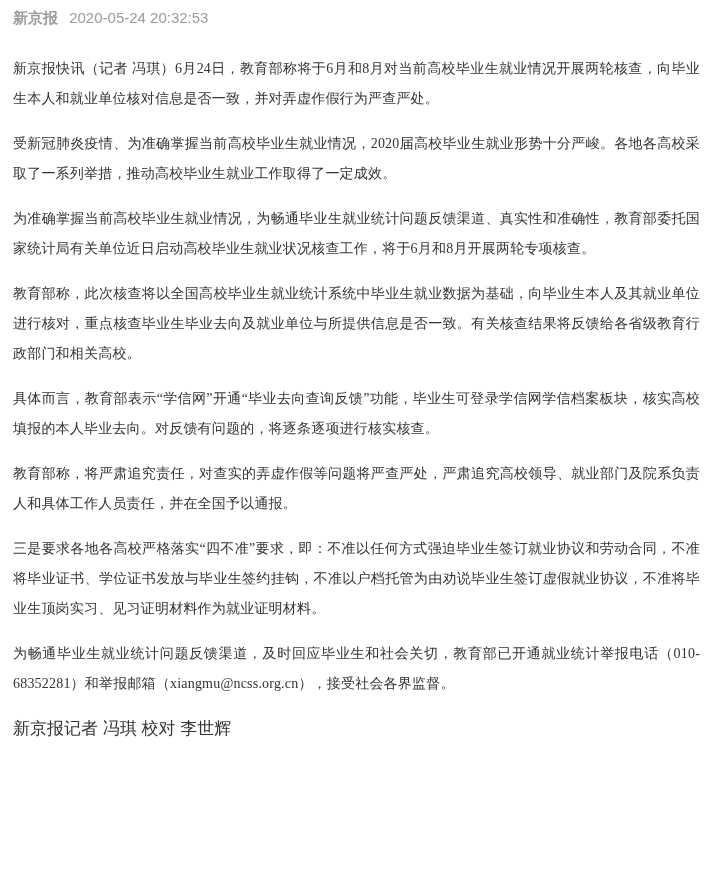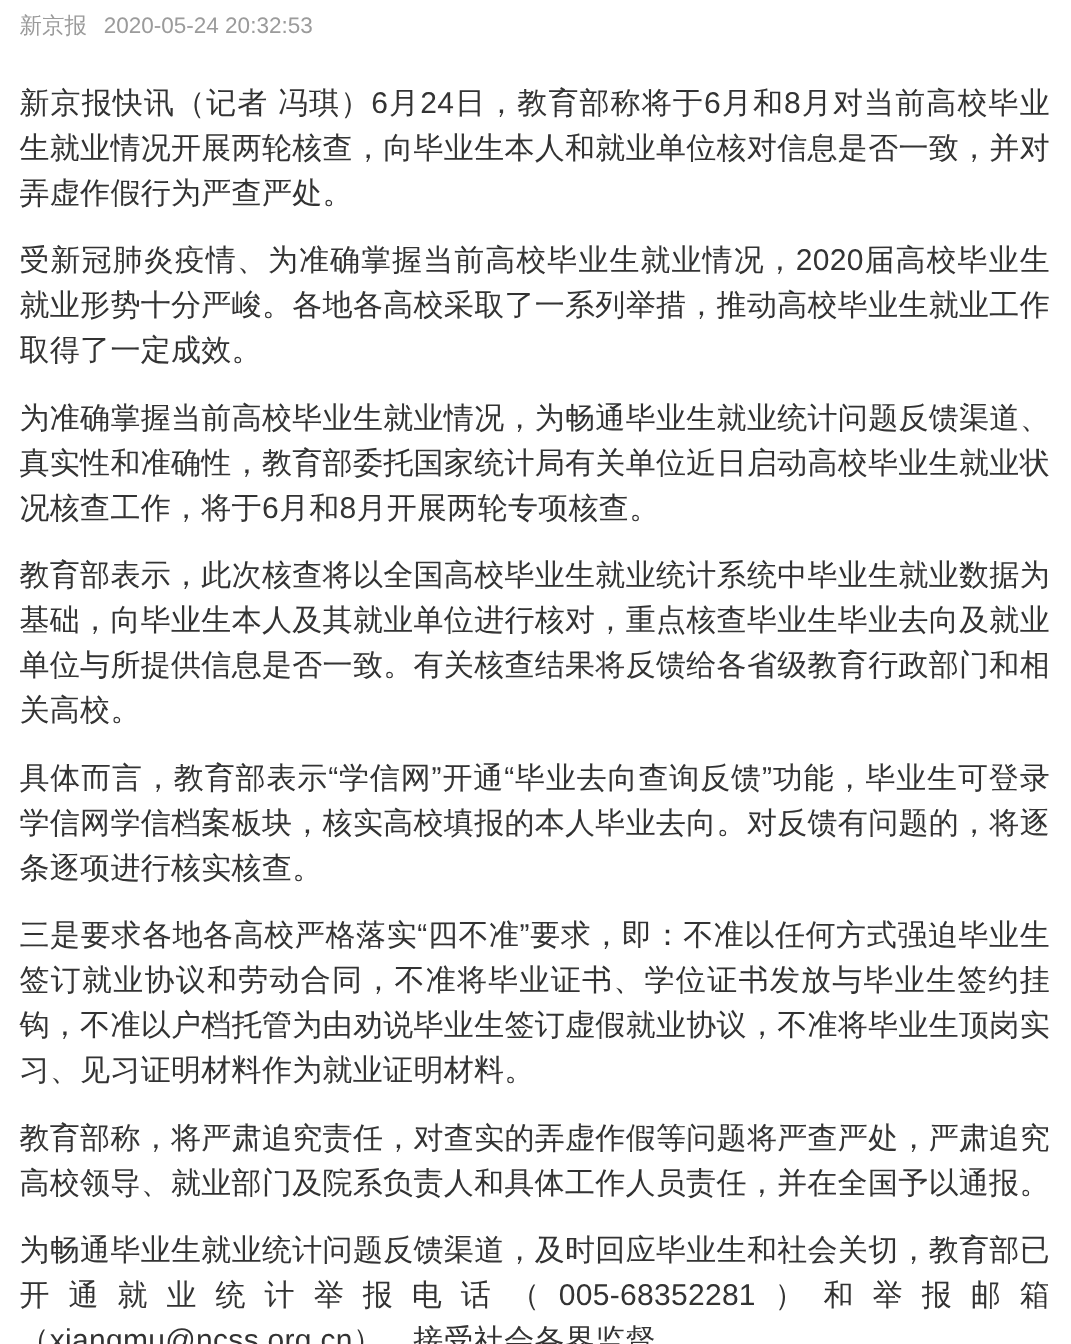--- a/index.html
+++ b/index.html
@@ -17,28 +17,30 @@
     box-sizing: border-box;
   }
   .meta {
     color: #9b9b9b;
     font-size: 15px;
     line-height: 18px;
     margin-bottom: 27px;
   }
   .meta .src {
     margin-right: 7px;
+    font-weight: bold;
   }
   .para {
     color: #333333;
-    font-size: 20px;
+    font-size: 14px;
     line-height: 30px;
     margin: 0 0 15px 0;
     text-align: justify;
     letter-spacing: 0.2px;
+    font-family: Liberation Serif, serif;
   }
   .byline {
     color: #333333;
     font-size: 17px;
     line-height: 30px;
     margin: 2px 0 0 0;
   }
 </style>
 </head>
 <body>
@@ -46,21 +48,21 @@
 <div class="article">
 
   <div class="meta">
     <span class="src">新京报</span>
     <span>2020-05-24 20:32:53</span>
   </div>
 
   <p class="para">新京报快讯（记者 冯琪）6月24日，教育部称将于6月和8月对当前高校毕业生就业情况开展两轮核查，向毕业生本人和就业单位核对信息是否一致，并对弄虚作假行为严查严处。</p>
   <p class="para">受新冠肺炎疫情、为准确掌握当前高校毕业生就业情况，2020届高校毕业生就业形势十分严峻。各地各高校采取了一系列举措，推动高校毕业生就业工作取得了一定成效。</p>
   <p class="para">为准确掌握当前高校毕业生就业情况，为畅通毕业生就业统计问题反馈渠道、真实性和准确性，教育部委托国家统计局有关单位近日启动高校毕业生就业状况核查工作，将于6月和8月开展两轮专项核查。</p>
-  <p class="para">教育部表示，此次核查将以全国高校毕业生就业统计系统中毕业生就业数据为基础，向毕业生本人及其就业单位进行核对，重点核查毕业生毕业去向及就业单位与所提供信息是否一致。有关核查结果将反馈给各省级教育行政部门和相关高校。</p>
+  <p class="para">教育部称，此次核查将以全国高校毕业生就业统计系统中毕业生就业数据为基础，向毕业生本人及其就业单位进行核对，重点核查毕业生毕业去向及就业单位与所提供信息是否一致。有关核查结果将反馈给各省级教育行政部门和相关高校。</p>
   <p class="para">具体而言，教育部表示“学信网”开通“毕业去向查询反馈”功能，毕业生可登录学信网学信档案板块，核实高校填报的本人毕业去向。对反馈有问题的，将逐条逐项进行核实核查。</p>
+  <p class="para">教育部称，将严肃追究责任，对查实的弄虚作假等问题将严查严处，严肃追究高校领导、就业部门及院系负责人和具体工作人员责任，并在全国予以通报。</p>
   <p class="para">三是要求各地各高校严格落实“四不准”要求，即：不准以任何方式强迫毕业生签订就业协议和劳动合同，不准将毕业证书、学位证书发放与毕业生签约挂钩，不准以户档托管为由劝说毕业生签订虚假就业协议，不准将毕业生顶岗实习、见习证明材料作为就业证明材料。</p>
-  <p class="para">教育部称，将严肃追究责任，对查实的弄虚作假等问题将严查严处，严肃追究高校领导、就业部门及院系负责人和具体工作人员责任，并在全国予以通报。</p>
-  <p class="para">为畅通毕业生就业统计问题反馈渠道，及时回应毕业生和社会关切，教育部已开通就业统计举报电话（005-68352281）和举报邮箱（xiangmu@ncss.org.cn），接受社会各界监督。</p>
+  <p class="para">为畅通毕业生就业统计问题反馈渠道，及时回应毕业生和社会关切，教育部已开通就业统计举报电话（010-68352281）和举报邮箱（xiangmu@ncss.org.cn），接受社会各界监督。</p>
 
   <p class="byline">新京报记者 冯琪 校对 李世辉</p>
 
 </div>
 
 </body></html>

